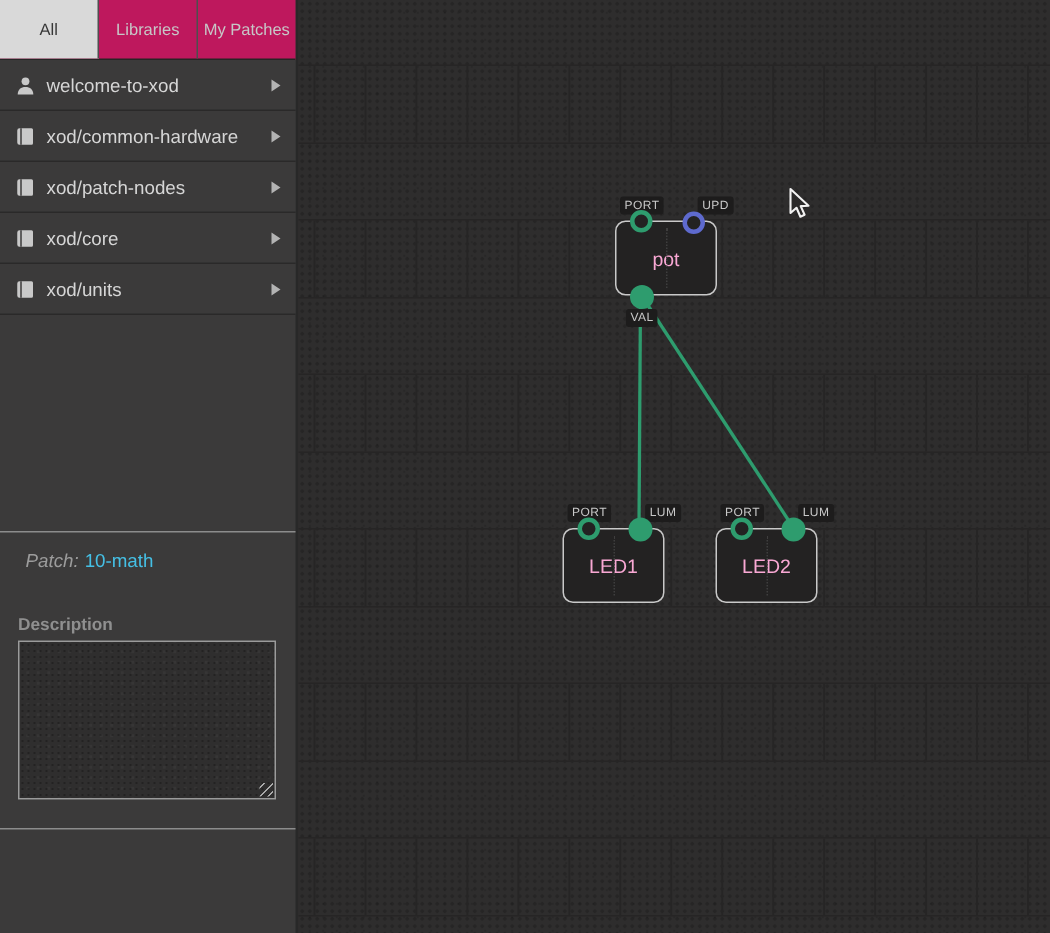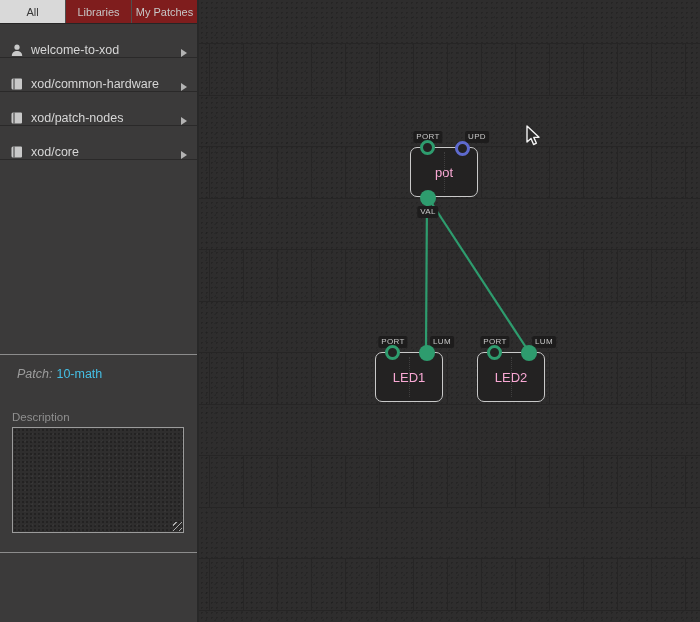--- a/index.html
+++ b/index.html
@@ -4,42 +4,42 @@
 <style>
   * { margin:0; padding:0; box-sizing:border-box; }
   html,body { width:700px; height:622px; overflow:hidden; background:#2e2d2d;
     font-family:"Liberation Sans", sans-serif; }
   #app { position:relative; width:700px; height:622px; }
 
   
   #sidebar { position:absolute; left:0; top:0; width:199px; height:622px;
     background:#3b3a3a; border-right:2px solid #282828; }
 
-  .tabs { display:flex; height:24px; background:#7f1d1d; border-bottom:1px solid #262525; }
+  .tabs { display:flex; height:40px; background:#be185d; border-bottom:1px solid #262525; }
   .tab { flex:1; display:flex; align-items:center; justify-content:center;
     font-size:11px; color:#c7c7c7; border-right:1px solid #4e4e4e; cursor:default; }
   .tab:last-child { border-right:none; }
   .tab.active { background:#d9d9d9; color:#383838; }
 
-  .list-item { height:34px; display:flex; align-items:flex-end;
+  .list-item { height:34px; display:flex; align-items:center;
     border-bottom:1px solid rgba(0,0,0,0.28); background:#3b3a3a; position:relative; }
   .list-item .li-icon { width:14px; height:14px; margin-left:10px; flex:0 0 auto; }
   .list-item .li-label { margin-left:7px; font-size:12.5px; color:#d6d6d6; }
   .caret { position:absolute; right:10px; width:0; height:0;
     border-left:6px solid #b3b3b3; border-top:4px solid transparent; border-bottom:4px solid transparent; }
 
   .divider { position:absolute; left:0; width:100%; height:1px; background:#8c8c8c; }
   #divider-top { top:354px; }
   #divider-bottom { top:552px; }
 
   #patch-row { position:absolute; left:17px; top:367px; font-size:12.5px; }
   #patch-row .patch-label { color:#9c9c9c;font-style:italic; }
   #patch-row .patch-name { color:#45bfe4; margin-left:4px; cursor:pointer; }
 
-  #desc-label { position:absolute; left:12px; top:411px; font-size:11.5px; color:#8f8f8f; }
+  #desc-label { position:absolute; left:12px; top:411px; font-size:11.5px; color:#8f8f8f;font-weight:bold; }
   #desc-box { position:absolute; left:12px; top:427px; width:172px; height:106px;
     background:#2f2e2e; border:1px solid #9b9b9b;
     background-image:
       radial-gradient(rgba(0,0,0,0.25) 1px, transparent 1px),
       radial-gradient(rgba(255,255,255,0.03) 1px, transparent 1px);
     background-size:4px 4px, 7px 7px; background-position:0 0, 2px 3px; }
   #desc-resize { position:absolute; right:1px; bottom:1px; width:9px; height:9px;
     background:repeating-linear-gradient(135deg, transparent 0 2px, #aaa 2px 3px, transparent 3px 4px); }
 
   
@@ -127,20 +127,28 @@
 
       <div class="list-item">
         <svg class="li-icon" viewBox="0 0 14 14">
           <path d="M3 1.5 h8 a1 1 0 0 1 1 1 v9 a1 1 0 0 1 -1 1 h-8 a1.5 1.5 0 0 1 -1.5 -1.5 v-8 a1.5 1.5 0 0 1 1.5 -1.5 Z" fill="#c9c9c9"></path>
           <line x1="4" y1="1.5" x2="4" y2="12.5" stroke="#3b3a3a" stroke-width="1"></line>
         </svg>
         <span class="li-label">xod/core</span>
         <span class="caret"></span>
       </div>
 
+      <div class="list-item">
+        <svg class="li-icon" viewBox="0 0 14 14">
+          <path d="M3 1.5 h8 a1 1 0 0 1 1 1 v9 a1 1 0 0 1 -1 1 h-8 a1.5 1.5 0 0 1 -1.5 -1.5 v-8 a1.5 1.5 0 0 1 1.5 -1.5 Z" fill="#c9c9c9"></path>
+          <line x1="4" y1="1.5" x2="4" y2="12.5" stroke="#3b3a3a" stroke-width="1"></line>
+        </svg>
+        <span class="li-label">xod/units</span>
+        <span class="caret"></span>
+      </div>
     </div>
 
     <div class="divider" id="divider-top"></div>
 
     <div id="patch-row">
       <span class="patch-label">Patch:</span><span class="patch-name">10-math</span>
     </div>
 
     <div id="desc-label">Description</div>
     <div id="desc-box">

